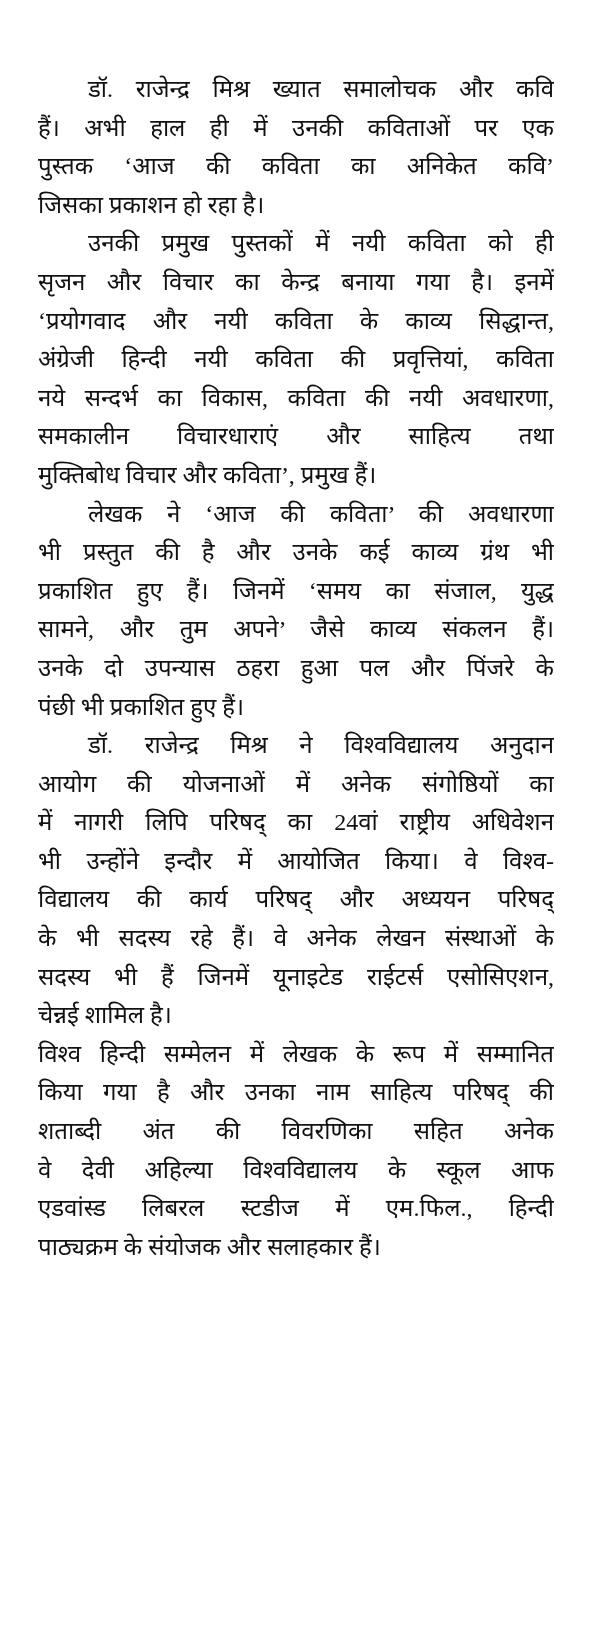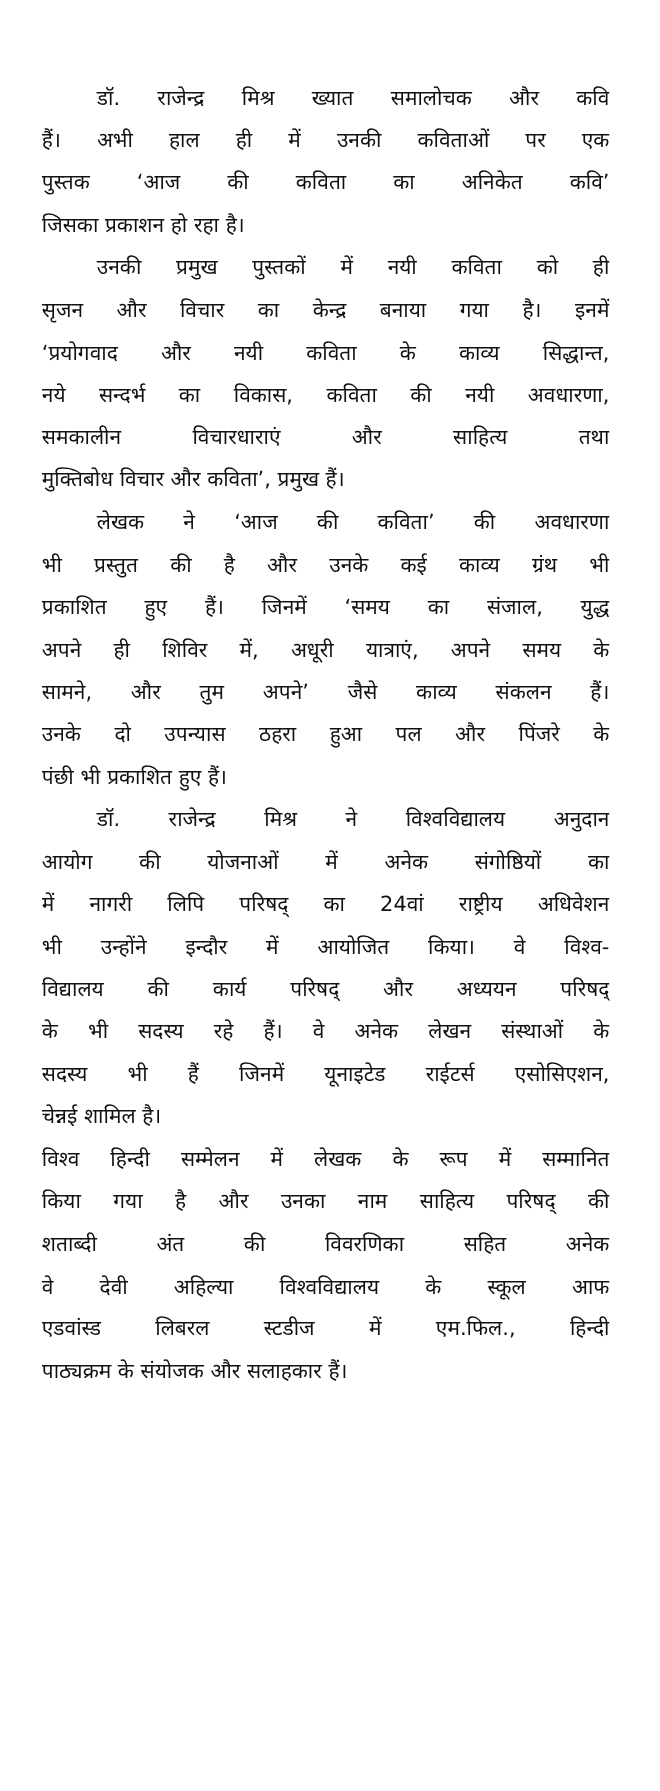--- a/index.html
+++ b/index.html
@@ -22,25 +22,26 @@
     width: 516px;
   }
   .paragraph {
     margin: 0;
     padding: 0;
   }
   .line {
     display: block;
     height: 38.6px;
     line-height: 38.6px;
-    font-size: 19px;
+    font-size: 24px;
     white-space: nowrap;
     text-align: justify;
     text-align-last: justify;
     overflow: hidden;
+    font-family: Liberation Serif, serif;
   }
   .line.indent {
     padding-left: 50px;
   }
   .line.last {
     text-align-last: left;
   }
 </style>
 </head>
 <body>
@@ -51,30 +52,30 @@
     <span class="line indent">डॉ. राजेन्द्र मिश्र ख्यात समालोचक और कवि</span>
     <span class="line">हैं। अभी हाल ही में उनकी कविताओं पर एक</span>
     <span class="line">पुस्तक ‘आज की कविता का अनिकेत कवि’</span>
     <span class="line last">जिसका प्रकाशन हो रहा है।</span>
   </p>
 
   <p class="paragraph">
     <span class="line indent">उनकी प्रमुख पुस्तकों में नयी कविता को ही</span>
     <span class="line">सृजन और विचार का केन्द्र बनाया गया है। इनमें</span>
     <span class="line">‘प्रयोगवाद और नयी कविता के काव्य सिद्धान्त,</span>
+    <span class="line">अंग्रेजी हिन्दी नयी कविता की प्रवृत्तियां, कविता</span>
     <span class="line">नये सन्दर्भ का विकास, कविता की नयी अवधारणा,</span>
     <span class="line">समकालीन विचारधाराएं और साहित्य तथा</span>
     <span class="line last">मुक्तिबोध विचार और कविता’, प्रमुख हैं।</span>
   </p>
 
   <p class="paragraph">
     <span class="line indent">लेखक ने ‘आज की कविता’ की अवधारणा</span>
     <span class="line">भी प्रस्तुत की है और उनके कई काव्य ग्रंथ भी</span>
     <span class="line">प्रकाशित हुए हैं। जिनमें ‘समय का संजाल, युद्ध</span>
-    <span class="line">अपने ही शिविर में, अधूरी यात्राएं, अपने समय के</span>
     <span class="line">सामने, और तुम अपने’ जैसे काव्य संकलन हैं।</span>
     <span class="line">उनके दो उपन्यास ठहरा हुआ पल और पिंजरे के</span>
     <span class="line last">पंछी भी प्रकाशित हुए हैं।</span>
   </p>
 
   <p class="paragraph">
     <span class="line indent">डॉ. राजेन्द्र मिश्र ने विश्वविद्यालय अनुदान</span>
     <span class="line">आयोग की योजनाओं में अनेक संगोष्ठियों का</span>
     <span class="line">में नागरी लिपि परिषद् का 24वां राष्ट्रीय अधिवेशन</span>
     <span class="line">भी उन्होंने इन्दौर में आयोजित किया। वे विश्व-</span>

